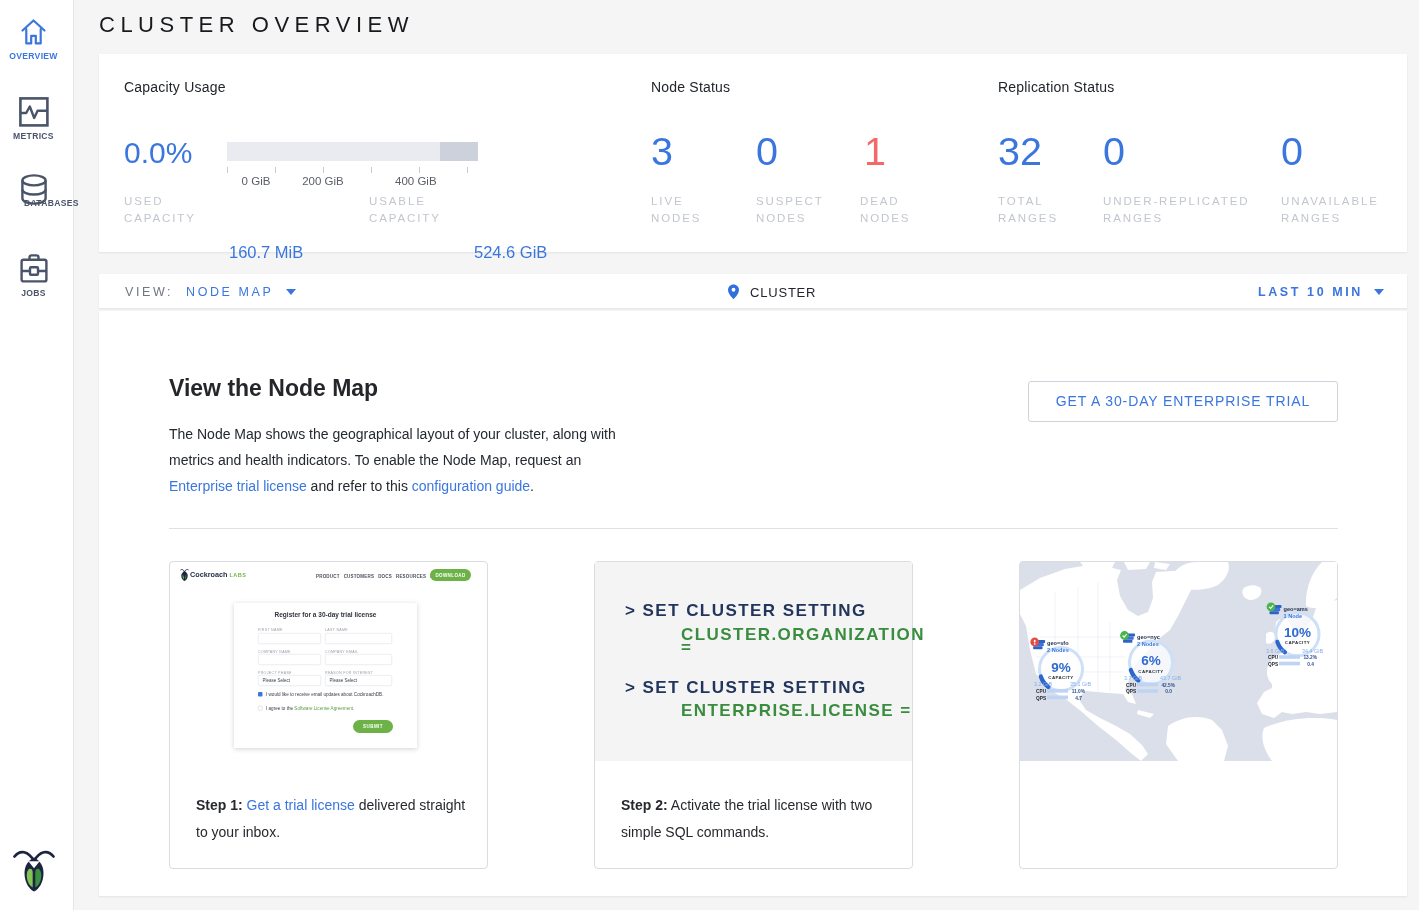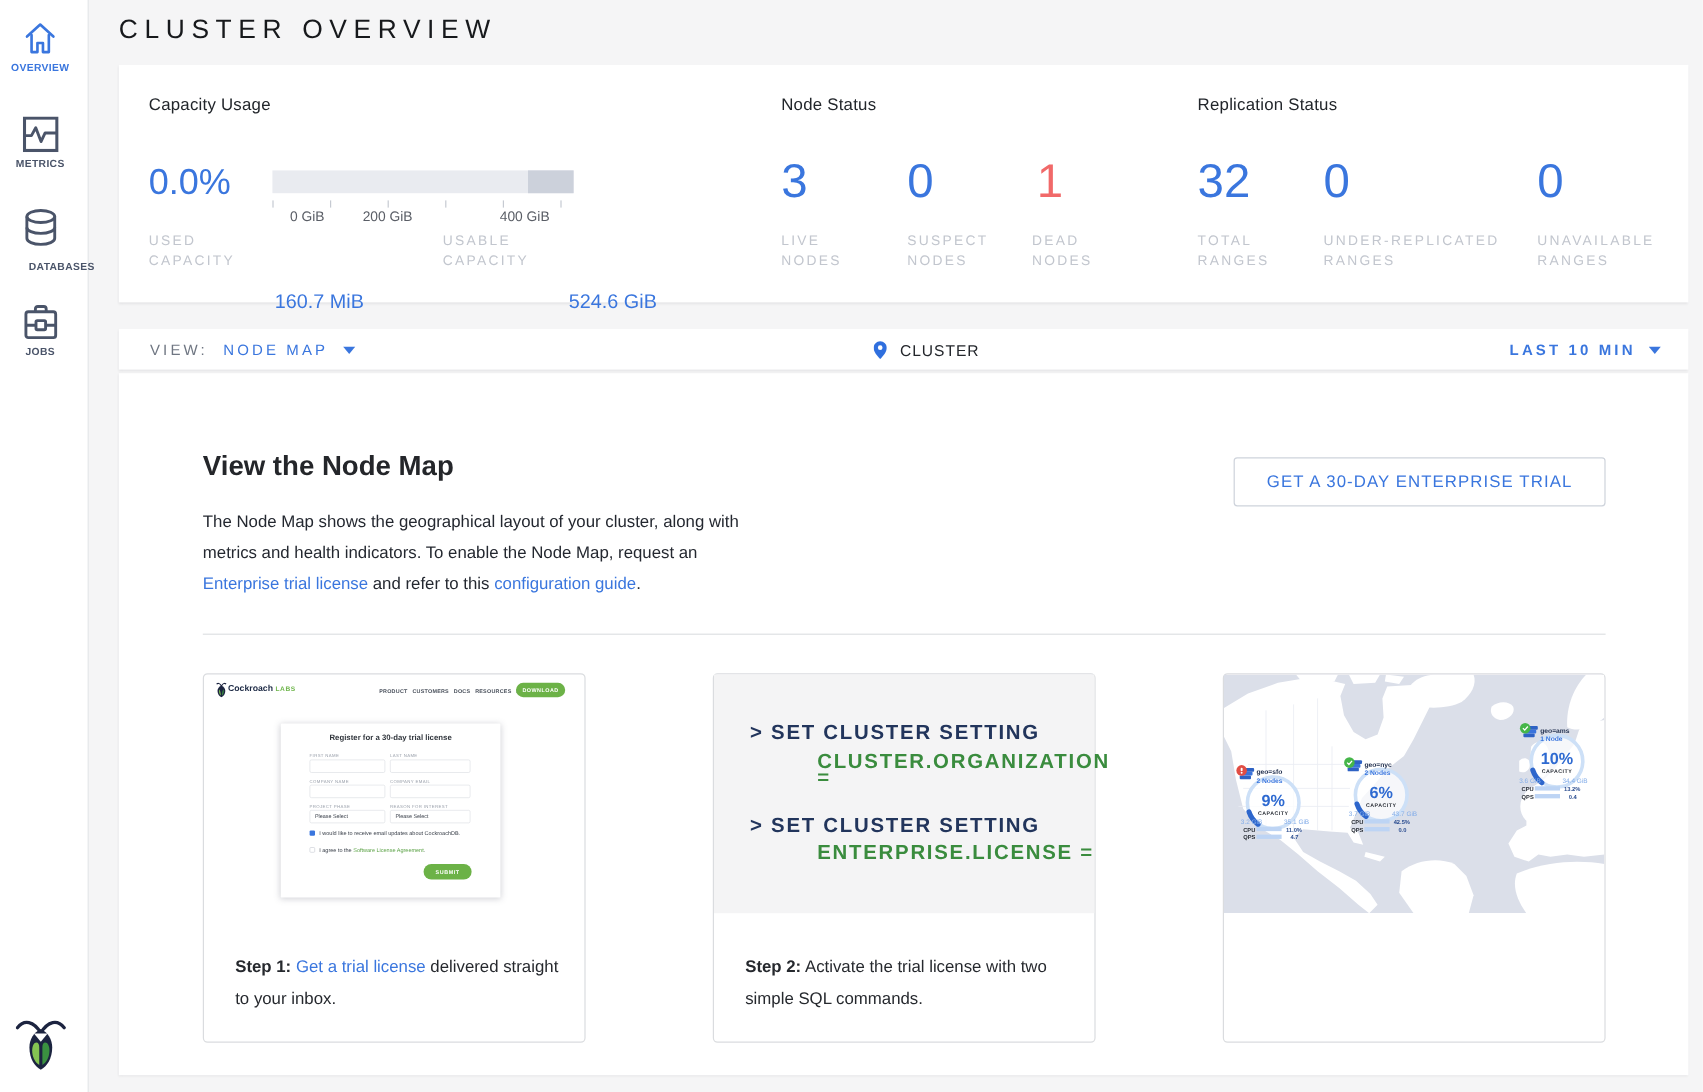--- a/index.html
+++ b/index.html
@@ -42,21 +42,21 @@
     <rect x="1.4" y="1.4" width="27" height="27" fill="none" stroke="#4a5469" stroke-width="2.6"></rect>
     <path d="M1.5 16 H7.2 L10.8 9.5 L15.2 21 L18.6 13.8 H28.5" fill="none" stroke="#4a5469" stroke-width="2.4" stroke-linejoin="round"></path>
   </svg>
   <div class="navitem" style="top:132px;"><span class="navlabel">METRICS</span></div>
 
   <svg class="abs" style="left:20px; top:174px;" width="28" height="31" viewBox="0 0 28 31">
     <ellipse cx="14" cy="6.4" rx="11.6" ry="5" fill="none" stroke="#4a5469" stroke-width="2.4"></ellipse>
     <path d="M2.4 6.4 V24.6 C2.4 27.4 7.6 29.6 14 29.6 C20.4 29.6 25.6 27.4 25.6 24.6 V6.4" fill="none" stroke="#4a5469" stroke-width="2.4"></path>
     <path d="M2.4 15.5 C2.4 18.3 7.6 20.5 14 20.5 C20.4 20.5 25.6 18.3 25.6 15.5" fill="none" stroke="#4a5469" stroke-width="2.4"></path>
   </svg>
-  <div class="navitem" style="top:218px;padding-left:24px;"><span class="navlabel">DATABASES</span></div>
+  <div class="navitem" style="top:199px;padding-left:24px;"><span class="navlabel">DATABASES</span></div>
 
   <svg class="abs" style="left:19px; top:253px;" width="30" height="31" viewBox="0 0 30 31">
     <path d="M10.5 6.8 V4.4 C10.5 3.2 11.3 2.4 12.5 2.4 H17.5 C18.7 2.4 19.5 3.2 19.5 4.4 V6.8" fill="none" stroke="#4a5469" stroke-width="2.4"></path>
     <rect x="2.6" y="6.8" width="24.8" height="21.6" rx="2" fill="none" stroke="#4a5469" stroke-width="2.4"></rect>
     <path d="M2.6 18 H11 M19 18 H27.4" fill="none" stroke="#4a5469" stroke-width="2.4"></path>
     <rect x="11" y="14.2" width="8" height="7.6" rx="1" fill="none" stroke="#4a5469" stroke-width="2.4"></rect>
   </svg>
   <div class="navitem" style="top:289px;"><span class="navlabel">JOBS</span></div>
 
   <svg class="abs" style="left:13px; top:846px;" width="42" height="48" viewBox="0 0 42 48">
@@ -80,21 +80,21 @@
     <div id="ticks">
         <div class="abs" style="left: 128px; top: 113px; width: 1px; height: 6px; background: rgb(198, 202, 210);"></div>
         <div class="abs" style="left: 176px; top: 113px; width: 1px; height: 6px; background: rgb(198, 202, 210);"></div>
         <div class="abs" style="left: 224px; top: 113px; width: 1px; height: 6px; background: rgb(198, 202, 210);"></div>
         <div class="abs" style="left: 272px; top: 113px; width: 1px; height: 6px; background: rgb(198, 202, 210);"></div>
         <div class="abs" style="left: 320px; top: 113px; width: 1px; height: 6px; background: rgb(198, 202, 210);"></div>
         <div class="abs" style="left: 368px; top: 113px; width: 1px; height: 6px; background: rgb(198, 202, 210);"></div>
       </div>
     <div class="abs" style="left:112px; top:121px; width:32px; text-align:center; font-size:11.5px; line-height:12px; color:#5a5e66;margin-left:29px;">0 GiB</div>
     <div class="abs" style="left:200px; top:121px; width:48px; text-align:center; font-size:11.5px; line-height:12px; color:#5a5e66;">200 GiB</div>
-    <div class="abs" style="left:311px; top:121px; width:48px; text-align:right; font-size:11.5px; line-height:12px; color:#5a5e66;">400 GiB</div>
+    <div class="abs" style="left:296px; top:121px; width:48px; text-align:left; font-size:11.5px; line-height:12px; color:#5a5e66;">400 GiB</div>
     <div class="smlabel" style="left:25px; top:139px;">USED<br>CAPACITY</div>
     <div class="capval" style="left:130px; top:155px;">160.7 MiB</div>
     <div class="smlabel" style="left:270px; top:139px;">USABLE<br>CAPACITY</div>
     <div class="capval" style="left:375px; top:155px;">524.6 GiB</div>
 
     <div class="sect-title" style="left:552px; top:23px;">Node Status</div>
     <div class="bignum" style="left:552px; top:78px;">3</div>
     <div class="bignum" style="left:657px; top:78px;">0</div>
     <div class="bignum" style="left:765px; top:78px; color:#f16969;">1</div>
     <div class="smlabel" style="left:552px; top:139px;">LIVE<br>NODES</div>

